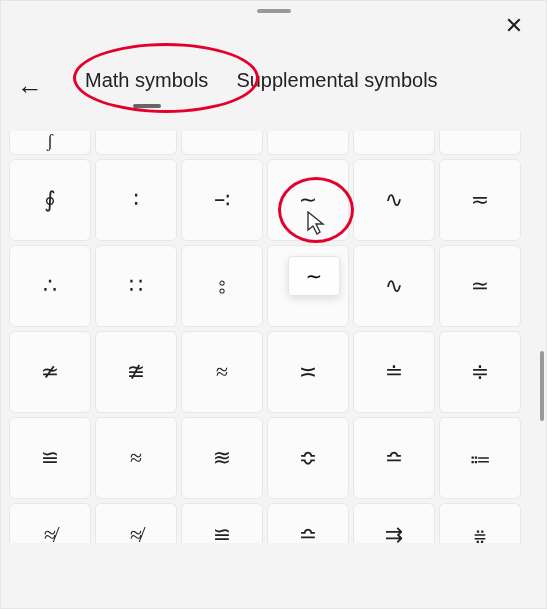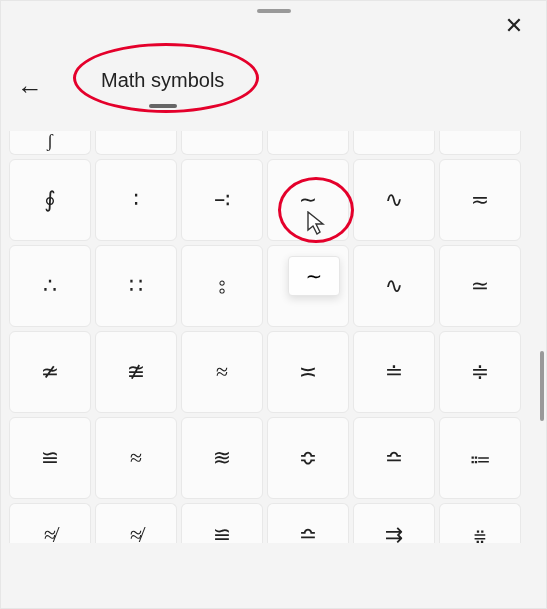--- a/index.html
+++ b/index.html
@@ -53,21 +53,21 @@
     width: 48px;
     text-align: center;
     font-size: 26px;
     color: #222;
     cursor: pointer;
     padding-left: 10px;
   }
   .tabs {
     display: flex;
     gap: 28px;
-    margin-left: 52px;
+    margin-left: 36px;
   }
   .tab {
     font-size: 20px;
     color: #222;
     cursor: pointer;
     font-weight: 400;
     position: relative;
     padding-bottom: 10px;
   }
   .tab.active::after {
@@ -185,20 +185,21 @@
   <div class="close-btn">
     <span>✕</span>
   </div>
 
   <div class="header">
     <div class="back-btn">
       <span>←</span>
     </div>
     <div class="tabs">
       <div class="tab active">Math symbols</div>
+      <div class="tab">Supplemental symbols</div>
     </div>
   </div>
 
   <div class="grid-wrap">
     <div class="grid toprow">
       <div class="cell">ʃ</div>
       <div class="cell"></div>
       <div class="cell"></div>
       <div class="cell"></div>
       <div class="cell"></div>

